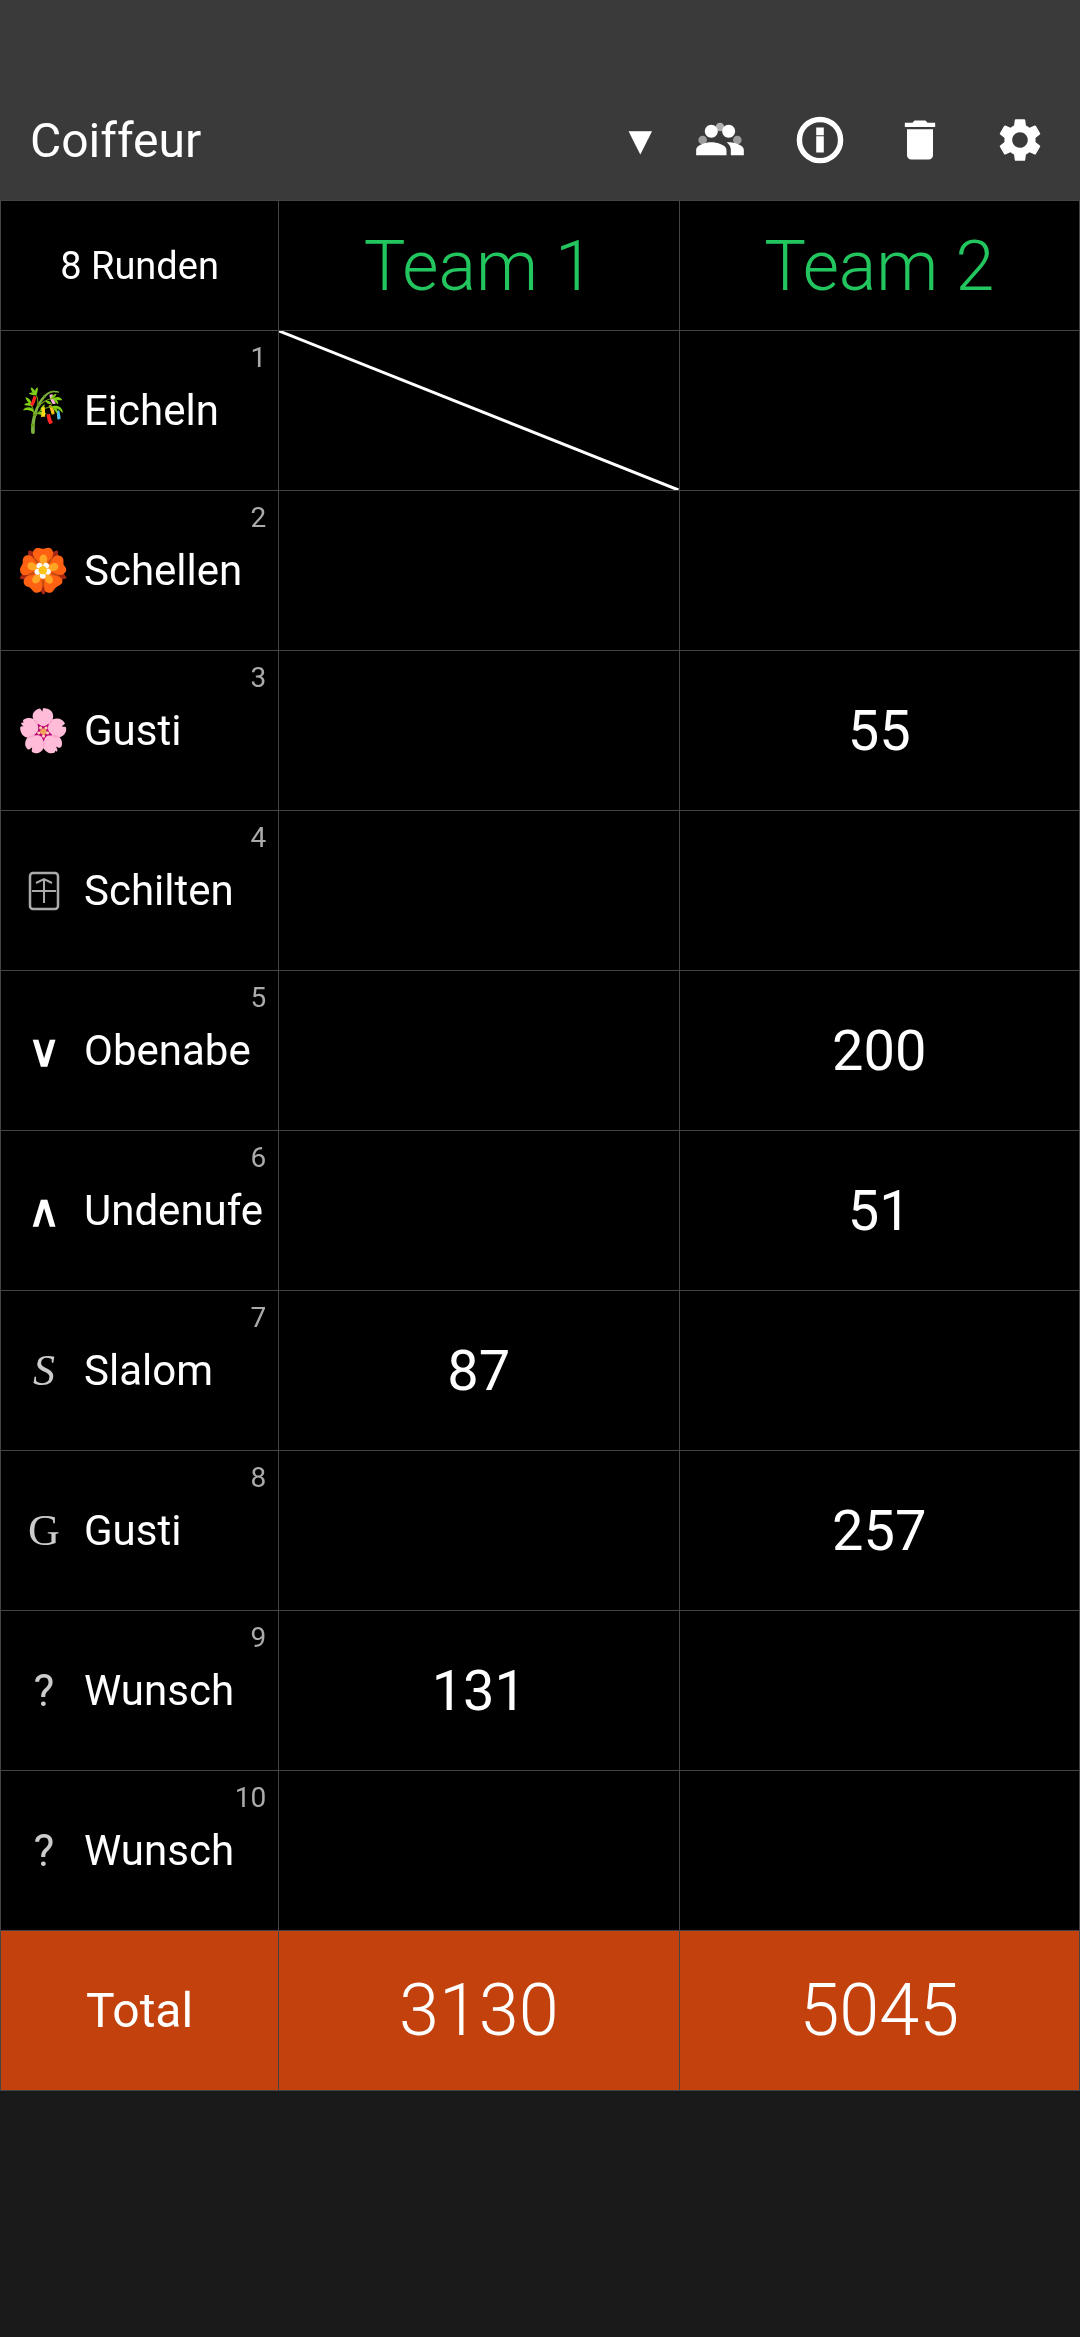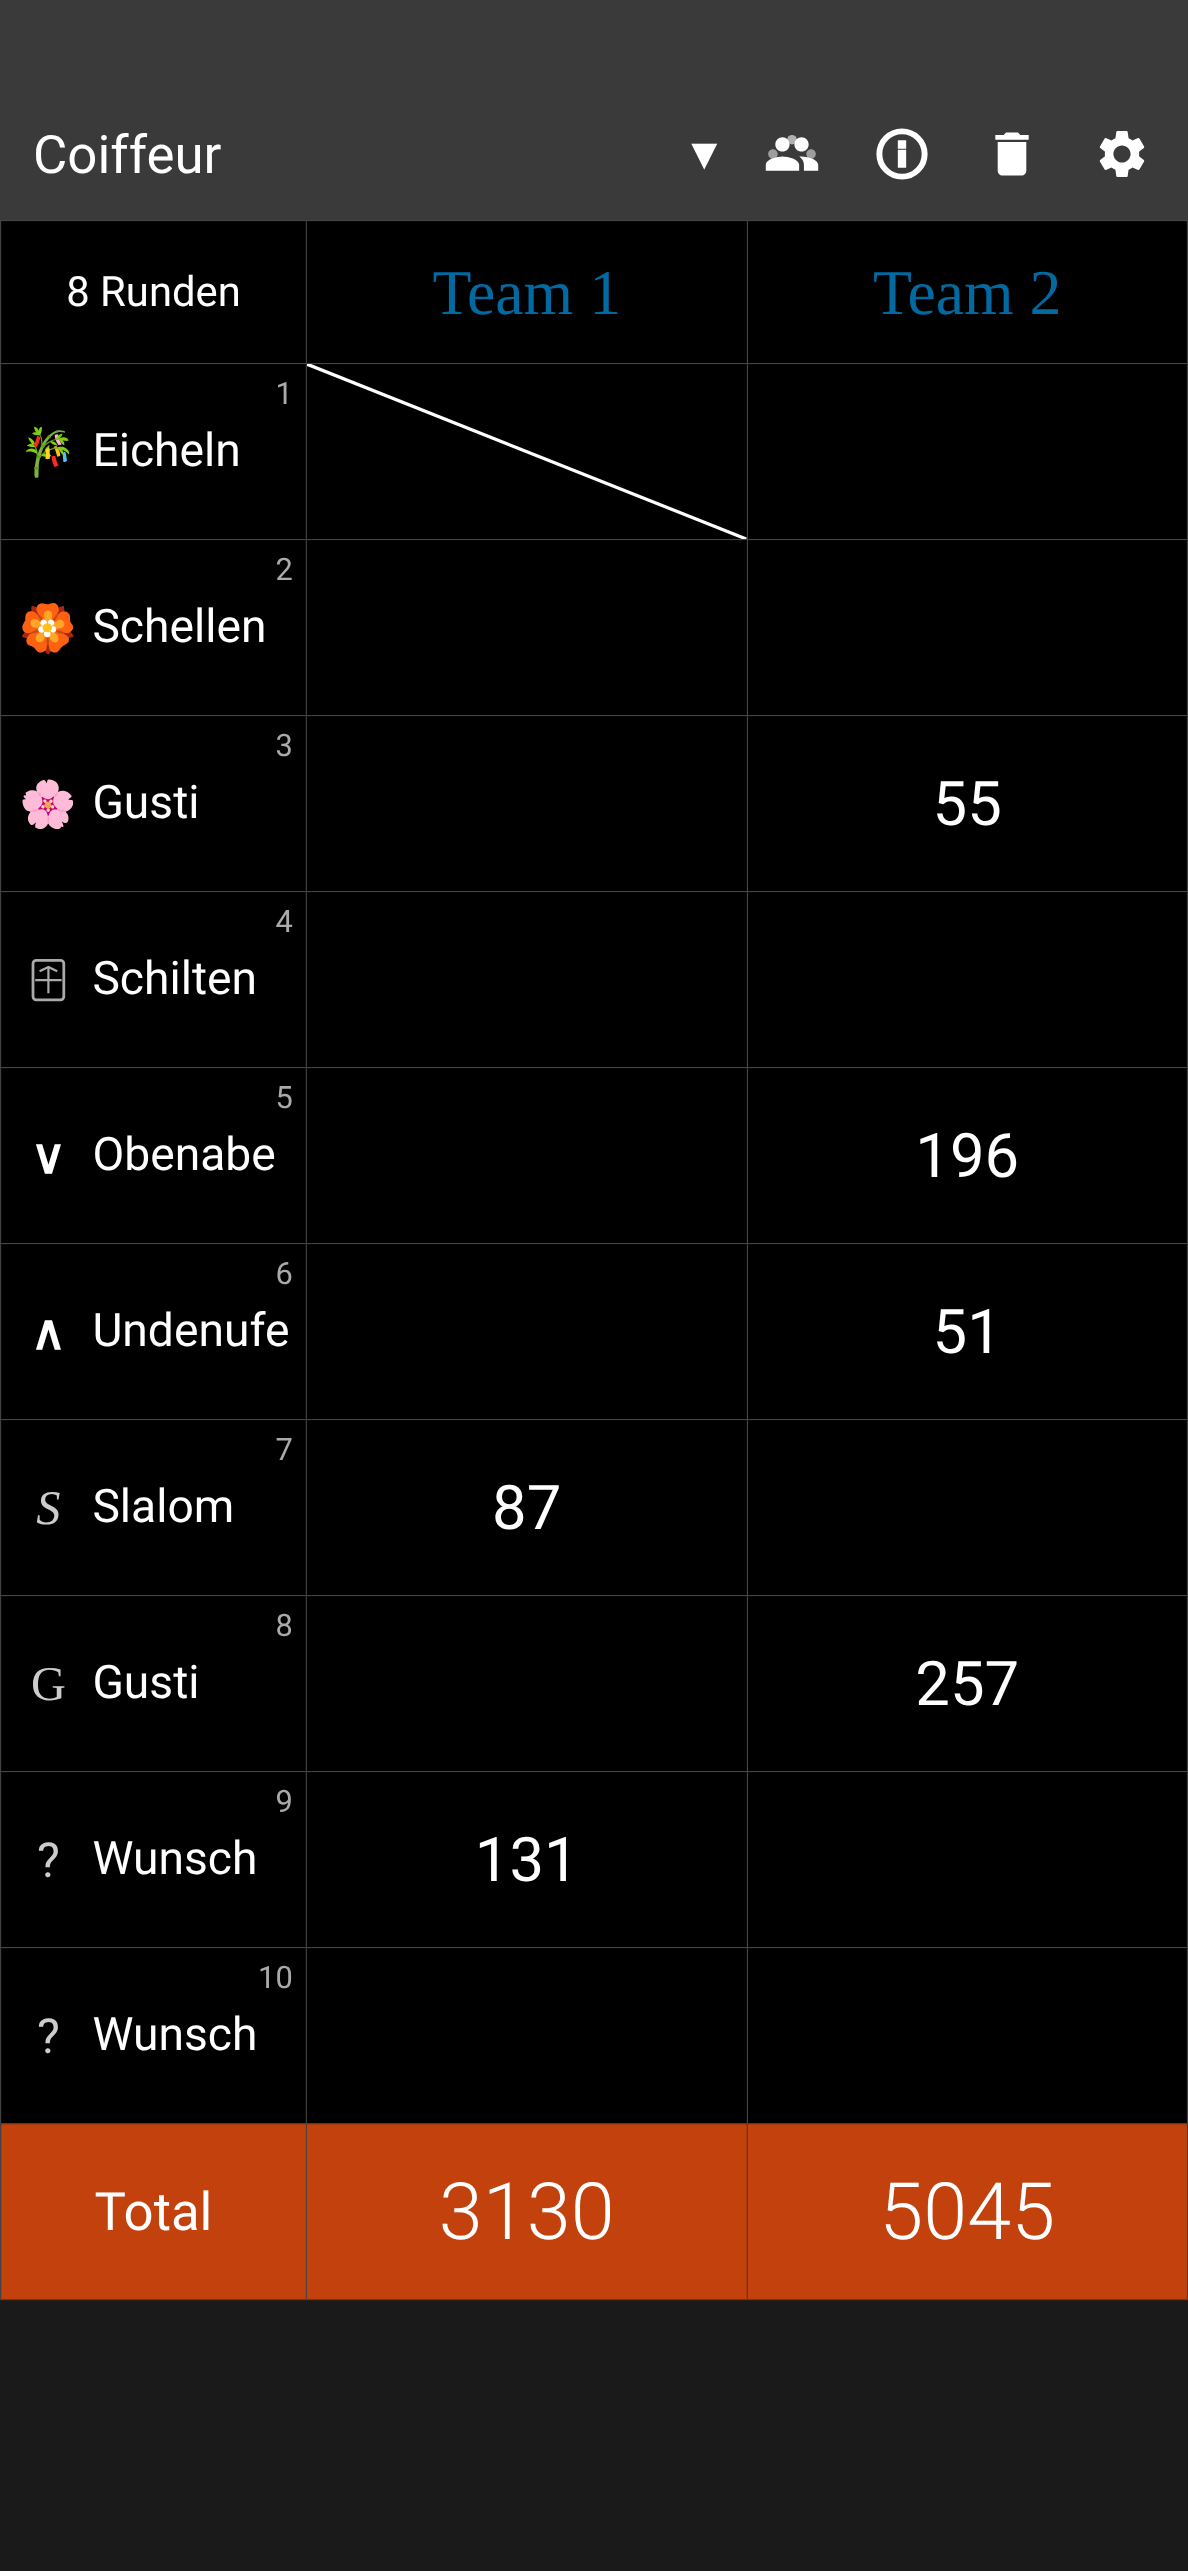--- a/index.html
+++ b/index.html
@@ -82,25 +82,24 @@
     }
 
     .header-rounds {
       width: 240px;
       font-size: 38px;
       color: #ffffff;
       padding: 10px 15px;
     }
 
     .header-team {
-      font-size: 58px;
+      font-size: 70px;
       font-weight: 300;
-      color: #0369a1;
+      color: #22c55e;
       width: 420px;
-      font-family: Liberation Serif, serif;
     }
 
     
     .data-row {
       height: 160px;
     }
 
     .row-label {
       width: 240px;
       text-align: left;
@@ -297,21 +296,21 @@
 
   <tr class="data-row">
     <td class="row-label">
       <span class="row-number">5</span>
       <div class="row-icon-text">
         <div class="row-icon icon-obenabe">∨</div>
         <span class="row-name">Obenabe</span>
       </div>
     </td>
     <td class="row-value"></td>
-    <td class="row-value">196</td>
+    <td class="row-value">200</td>
   </tr>
 
   <tr class="data-row">
     <td class="row-label">
       <span class="row-number">6</span>
       <div class="row-icon-text">
         <div class="row-icon icon-undenufe">∧</div>
         <span class="row-name">Undenufe</span>
       </div>
     </td>

